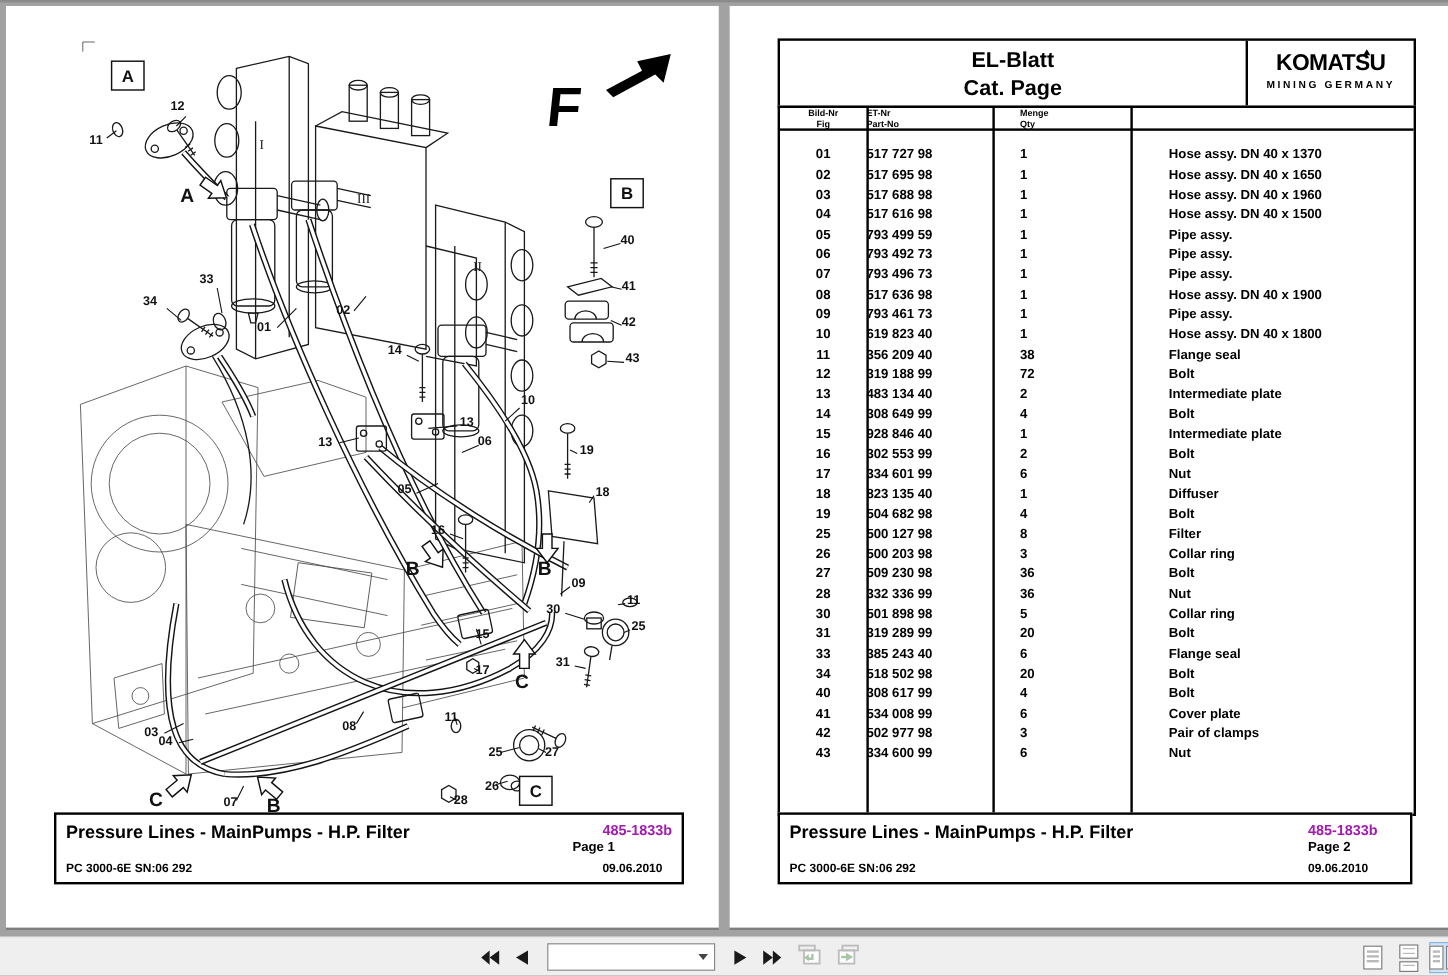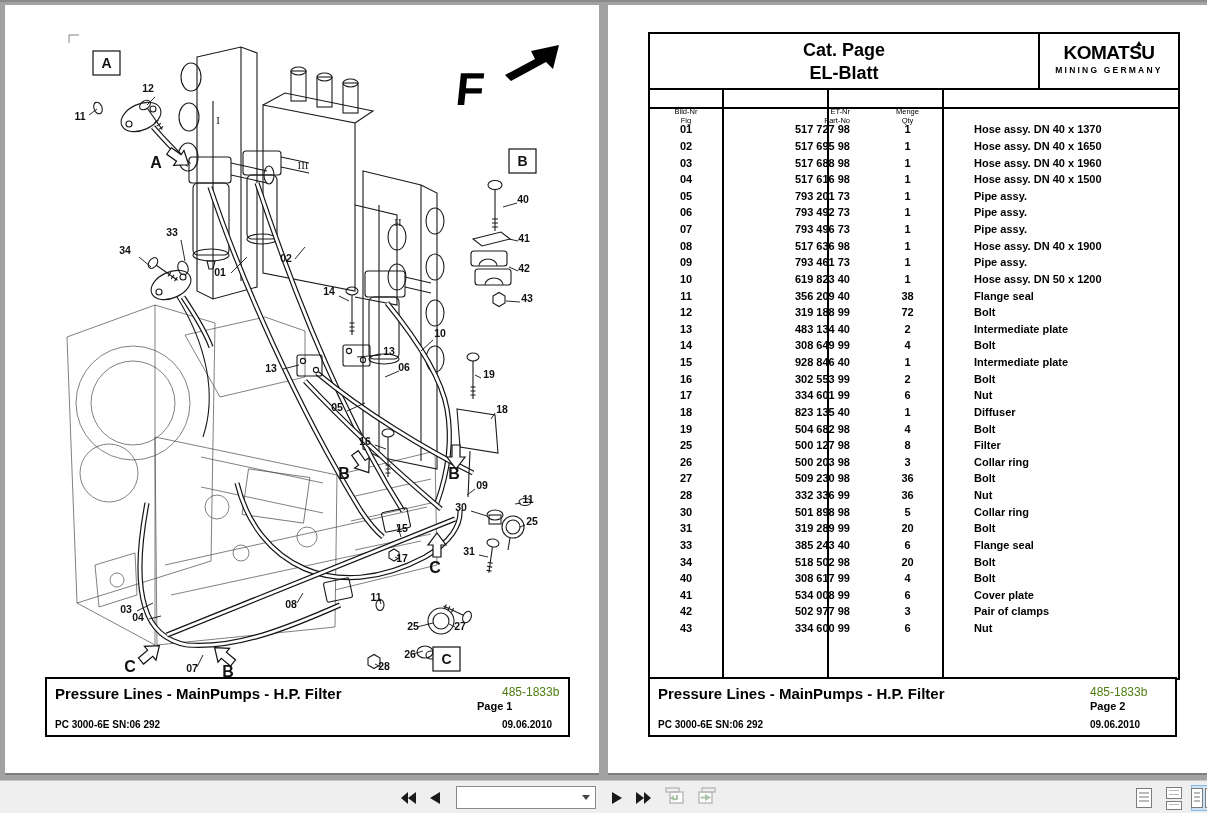--- a/index.html
+++ b/index.html
@@ -24,43 +24,43 @@
   .thin{stroke:#4a4a4a;stroke-width:.7;fill:none}
   .tube-o{stroke:#141414;stroke-width:5.2;fill:none}
   .tube-i{stroke:#ffffff;stroke-width:2.8;fill:none}
   .leader{stroke:#111;stroke-width:.9;fill:none}
   .solid{fill:#000;stroke:none}
   .oarrow{fill:#fff;stroke:#111;stroke-width:1.2}
 
   
   .footerbox{position:absolute;border:2px solid #000;background:#fff;height:56px}
   .fb-title{position:absolute;left:8px;top:6px;font-size:15px;font-weight:bold;color:#000}
-  .fb-right{position:absolute;top:6px;font-size:12px;font-weight:normal;color:#4d7c0f}
+  .fb-right{position:absolute;top:6px;font-size:12px;font-weight:bold;color:#a21caf}
   .fb-pg{position:absolute;top:21px;font-size:11px;font-weight:bold;color:#000}
   .fb-model{position:absolute;left:8px;bottom:5px;font-size:10px;font-weight:bold;color:#000}
   .fb-date{position:absolute;bottom:5px;font-size:10px;font-weight:bold;color:#000}
 
   
   .hdrbox{position:absolute;left:40px;top:27px;width:528px;height:54px;border:2px solid #000;display:flex}
   .hdr-titles{flex:1;text-align:center;padding-top:5px}
   .hdr-titles div{font-size:18px;font-weight:bold;line-height:1.25;color:#000}
   .logo{width:138px;border-left:2px solid #000;text-align:center;padding-top:9px;position:relative}
   .brand{font-size:19px;font-weight:900;letter-spacing:-.5px;color:#000;line-height:1}
   .brand-mark{position:absolute;left:96px;top:7px;width:0;height:0;border-left:3px solid transparent;border-right:3px solid transparent;border-bottom:5px solid #000}
   .brand-sub{font-size:8.5px;font-weight:bold;letter-spacing:2.2px;color:#000;margin-top:3px}
 
   .tablebox{position:absolute;left:40px;top:83px;width:528px;height:588px;border:2px solid #000;background:#fff}
   .thead{display:flex;border-bottom:2px solid #000;height:17px}
   .tbody{position:relative;padding-top:12px}
   .trow{display:flex;height:16.63px;align-items:center}
   .cell-fig{width:72px;text-align:center}
-  .cell-part{width:128px;text-align:right}
-  .cell-qty{width:115px;text-align:center}
+  .cell-part{width:128px;text-align:left}
+  .cell-qty{width:115px;text-align:left}
   .cell-desc{flex:1;padding-left:9px;text-align:left}
-  .hcell{font-size:7.5px;font-weight:normal;line-height:1.15;padding-top:18px;color:#000}
+  .hcell{font-size:7.5px;font-weight:bold;line-height:1.15;padding-top:1px;color:#000}
   .vline{position:absolute;top:0;bottom:0;width:1.5px;background:#000}
   .v1{left:72px}.v2{left:177px}.v3{left:292px}
   .trow span{font-size:11px;font-weight:bold;color:#000;white-space:nowrap}
 
   
   .toolbar{position:absolute;left:0;top:780px;width:1207px;height:33px;background:#efefef;border-top:1px solid #c6c6c6}
   .nav{position:absolute;left:396px;top:4px;height:25px;display:flex;align-items:center}
   .navbtn{width:26px;height:25px;border:none;background:transparent;display:flex;align-items:center;justify-content:center;padding:0;cursor:pointer}
   .combo{width:138px;height:21px;border:1px solid #8a8a8a;background:#fff;position:relative;margin:0 8px}
   .combo .val{position:absolute;left:4px;top:3px;font-size:11px;color:#000}
@@ -321,22 +321,22 @@
     <div class="fb-right" style="left:455px">485-1833b</div>
     <div class="fb-pg" style="left:430px">Page 1</div>
     <div class="fb-model">PC 3000-6E SN:06 292</div>
     <div class="fb-date" style="left:455px">09.06.2010</div>
   </div>
 </div>
 
 <div class="page page-right">
   <div class="hdrbox">
     <div class="hdr-titles">
+      <div>EL-Blatt</div>
       <div>Cat. Page</div>
-      <div>EL-Blatt</div>
     </div>
     <div class="logo">
       <div class="brand">KOMATSU</div>
       <div class="brand-mark"></div>
       <div class="brand-sub">MINING GERMANY</div>
     </div>
   </div>
 
   <div class="tablebox">
     <div class="thead">
@@ -376,21 +376,21 @@
           <span class="cell-desc">Hose assy. DN 40 x 1960</span>
         </div>
         <div class="trow">
           <span class="cell-fig">04</span>
           <span class="cell-part">517 616 98</span>
           <span class="cell-qty">1</span>
           <span class="cell-desc">Hose assy. DN 40 x 1500</span>
         </div>
         <div class="trow">
           <span class="cell-fig">05</span>
-          <span class="cell-part">793 201 73</span>
+          <span class="cell-part">793 499 59</span>
           <span class="cell-qty">1</span>
           <span class="cell-desc">Pipe assy.</span>
         </div>
         <div class="trow">
           <span class="cell-fig">06</span>
           <span class="cell-part">793 492 73</span>
           <span class="cell-qty">1</span>
           <span class="cell-desc">Pipe assy.</span>
         </div>
         <div class="trow">
@@ -408,21 +408,21 @@
         <div class="trow">
           <span class="cell-fig">09</span>
           <span class="cell-part">793 461 73</span>
           <span class="cell-qty">1</span>
           <span class="cell-desc">Pipe assy.</span>
         </div>
         <div class="trow">
           <span class="cell-fig">10</span>
           <span class="cell-part">619 823 40</span>
           <span class="cell-qty">1</span>
-          <span class="cell-desc">Hose assy. DN 50 x 1200</span>
+          <span class="cell-desc">Hose assy. DN 40 x 1800</span>
         </div>
         <div class="trow">
           <span class="cell-fig">11</span>
           <span class="cell-part">356 209 40</span>
           <span class="cell-qty">38</span>
           <span class="cell-desc">Flange seal</span>
         </div>
         <div class="trow">
           <span class="cell-fig">12</span>
           <span class="cell-part">319 188 99</span>

